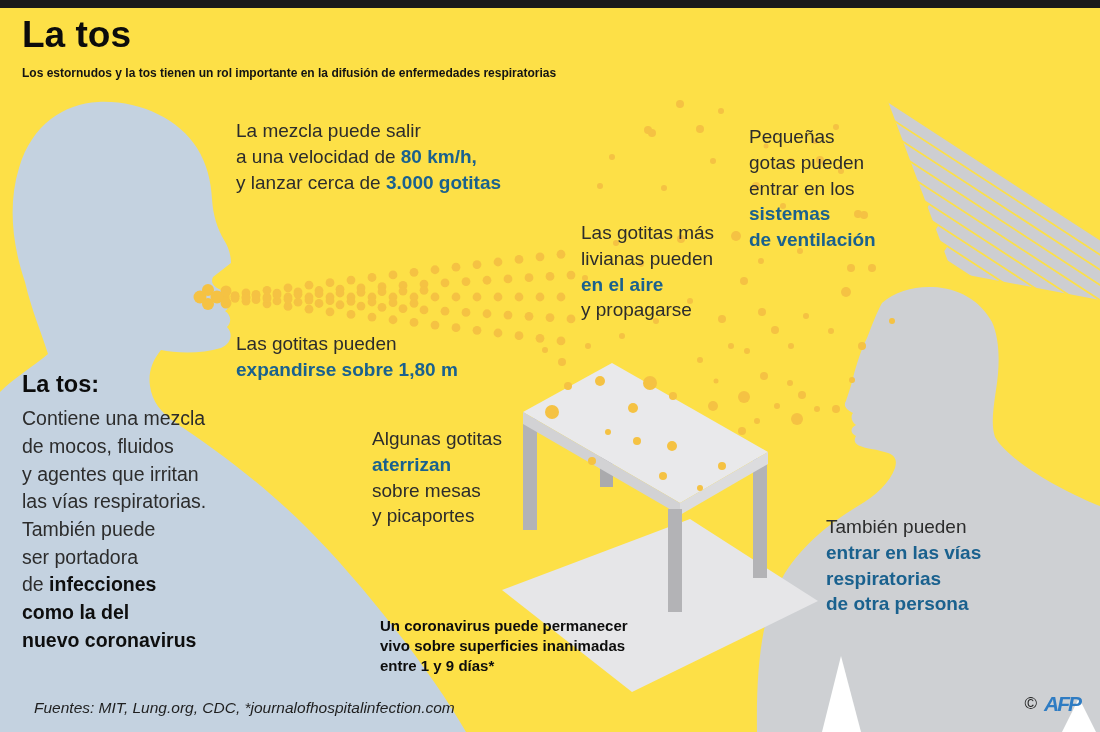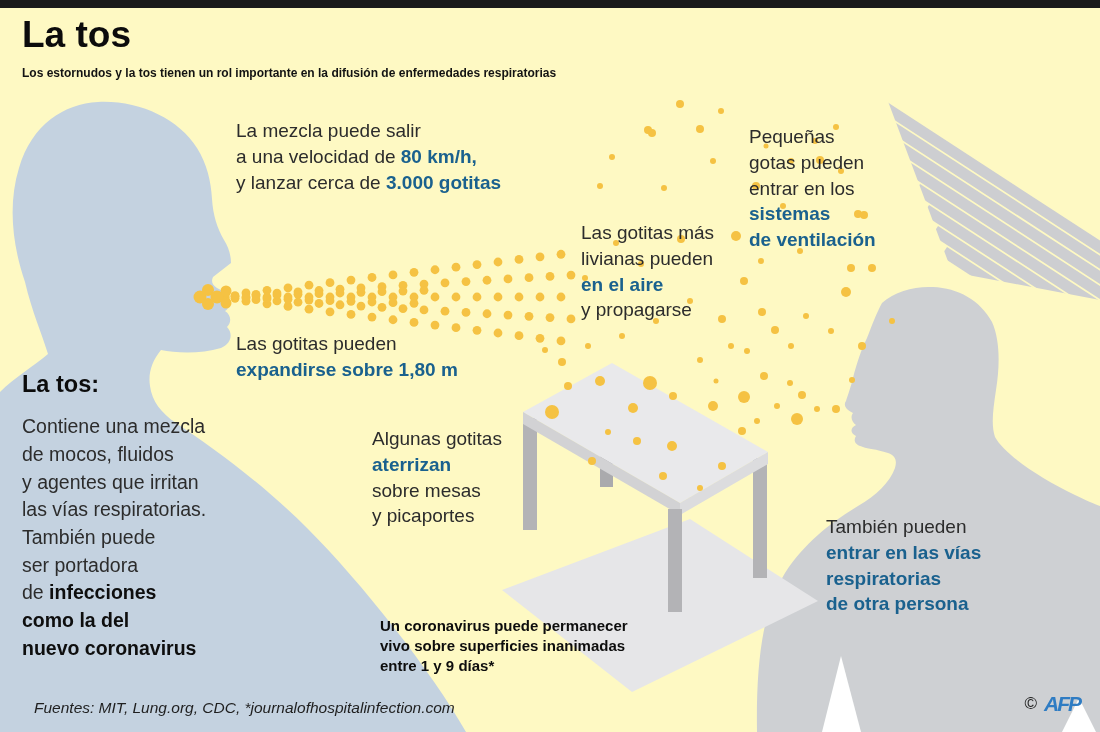--- a/index.html
+++ b/index.html
@@ -1,30 +1,30 @@
 <!DOCTYPE html>
 <html style="--accent: #1A618E; --afpblue: #2F7CC3;"><head>
 <meta charset="utf-8">
 <style>
   html,body{margin:0;padding:0;background:#fff;}
-  .canvas{position:relative;width:1100px;height:732px;background:#fef9c3;overflow:hidden;
+  .canvas{position:relative;width:1100px;height:732px;background:#fde047;overflow:hidden;
           font-family:"Liberation Sans","DejaVu Sans",sans-serif;}
   .topbar{position:absolute;left:0;top:0;width:1100px;height:8px;background:#1a1a1a;}
   .title{position:absolute;left:22px;top:14px;margin:0;font-size:37px;font-weight:700;color:#0c0c0c;}
   .subtitle{position:absolute;left:22px;top:66px;font-size:12px;font-weight:700;color:#131313;}
   svg.scene{position:absolute;left:0;top:0;}
   .note{position:absolute;font-size:19px;line-height:1.36;color:#2c2c2c;white-space:nowrap;}
   .hl{font-weight:700;color:var(--accent,#1A618E);}
   .bb{font-weight:700;color:#0e0e0e;}
   #speed{left:236px;top:118px;}
   #vent{left:749px;top:124px;}
   #air{left:581px;top:220px;}
   #spread{left:236px;top:331px;}
   #cough{left:22px;top:368px;font-size:19.5px;line-height:1.42;}
-  #cough .heading{font-size:23.5px;font-weight:700;color:#0c0c0c;margin:0 0 12px 0;}
+  #cough .heading{font-size:23.5px;font-weight:700;color:#0c0c0c;margin:0 0 4px 0;}
   #landing{left:372px;top:426px;}
   #other{left:826px;top:514px;}
   #surfaces{left:380px;top:616px;font-size:15px;font-weight:700;color:#0d0d0d;line-height:1.33;}
   .sources{position:absolute;left:22px;top:699px;font-style:italic;font-size:15.5px;color:#1f1f1f;margin-left:12px;}
   .afp{position:absolute;right:20px;top:692px;display:flex;align-items:center;gap:7px;}
   .copy{font-size:17px;color:#1f1f1f;}
   .afp-logo{font-size:21px;font-weight:700;font-style:italic;color:var(--afpblue,#2F7CC3);letter-spacing:-2px;}
 </style>
 </head>
 <body>

